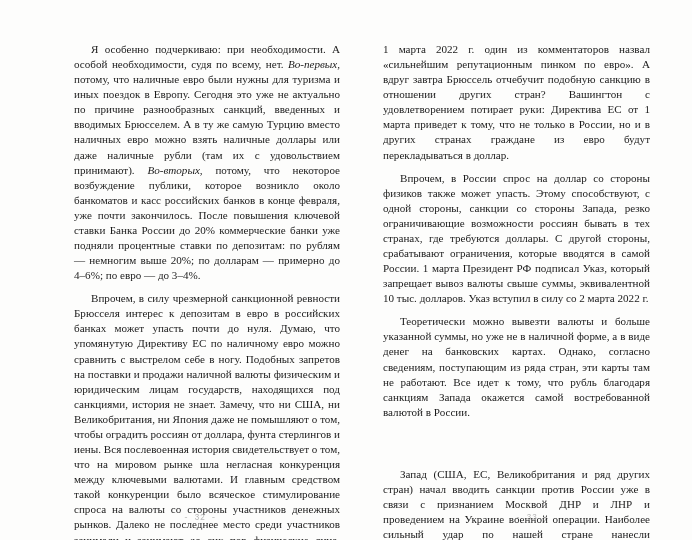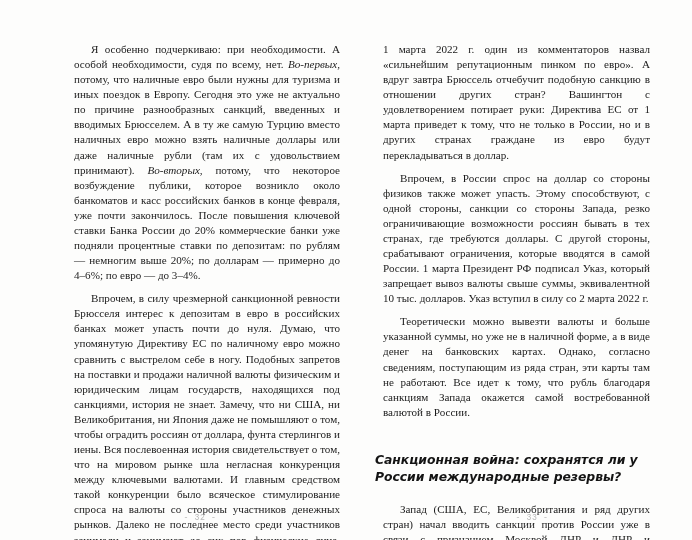--- a/index.html
+++ b/index.html
@@ -100,20 +100,19 @@
     </div>
     <div class="folio">- 32 -</div>
   </div>
 
   <div class="page page-right">
     <div class="column">
       <p class="body-par cont">1 марта 2022 г. один из комментаторов назвал «сильнейшим репутационным пинком по евро». А вдруг завтра Брюссель отчебучит подобную санкцию в отношении других стран? Ва­шингтон с удовлетворением потирает руки: Директива ЕС от 1 марта приведет к тому, что не только в России, но и в других странах граждане из евро будут перекладываться в доллар.</p>
       <p class="body-par">Впрочем, в России спрос на доллар со стороны физиков также может упасть. Этому способствуют, с одной стороны, санкции со стороны Запада, резко ограничивающие возмож­ности россиян бывать в тех странах, где требуются доллары. С другой стороны, срабатывают ограничения, которые вво­дятся в самой России. 1 марта Президент РФ подписал Указ, который запрещает вывоз валюты свыше суммы, эквивалент­ной 10 тыс. долларов. Указ вступил в силу со 2 марта 2022 г.</p>
       <p class="body-par">Теоретически можно вывезти валюты и больше указан­ной суммы, но уже не в наличной форме, а в виде денег на банковских картах. Однако, согласно сведениям, поступаю­щим из ряда стран, эти карты там не работают. Все идет к тому, что рубль благодаря санкциям Запада окажется са­мой востребованной валютой в России.</p>
       <div class="gap-before-heading"></div>
-      <h2 class="section-heading">Санкционная война: сохранятся ли у России международные резервы?</h2>
       <div class="gap-after-heading"></div>
       <p class="body-par">Запад (США, ЕС, Великобритания и ряд других стран) начал вводить санкции против России уже в связи с при­знанием Москвой ДНР и ЛНР и проведением на Украине военной операции. Наиболее сильный удар по нашей стра­не нанесли ограничительные меры в виде блокирования системы SWIFT для ряда российских банков и частичное «замораживание» валютных резервов Банка России.</p>
     </div>
     <div class="folio">- 33 -</div>
   </div>
 
 </div>
 
 </body></html>

